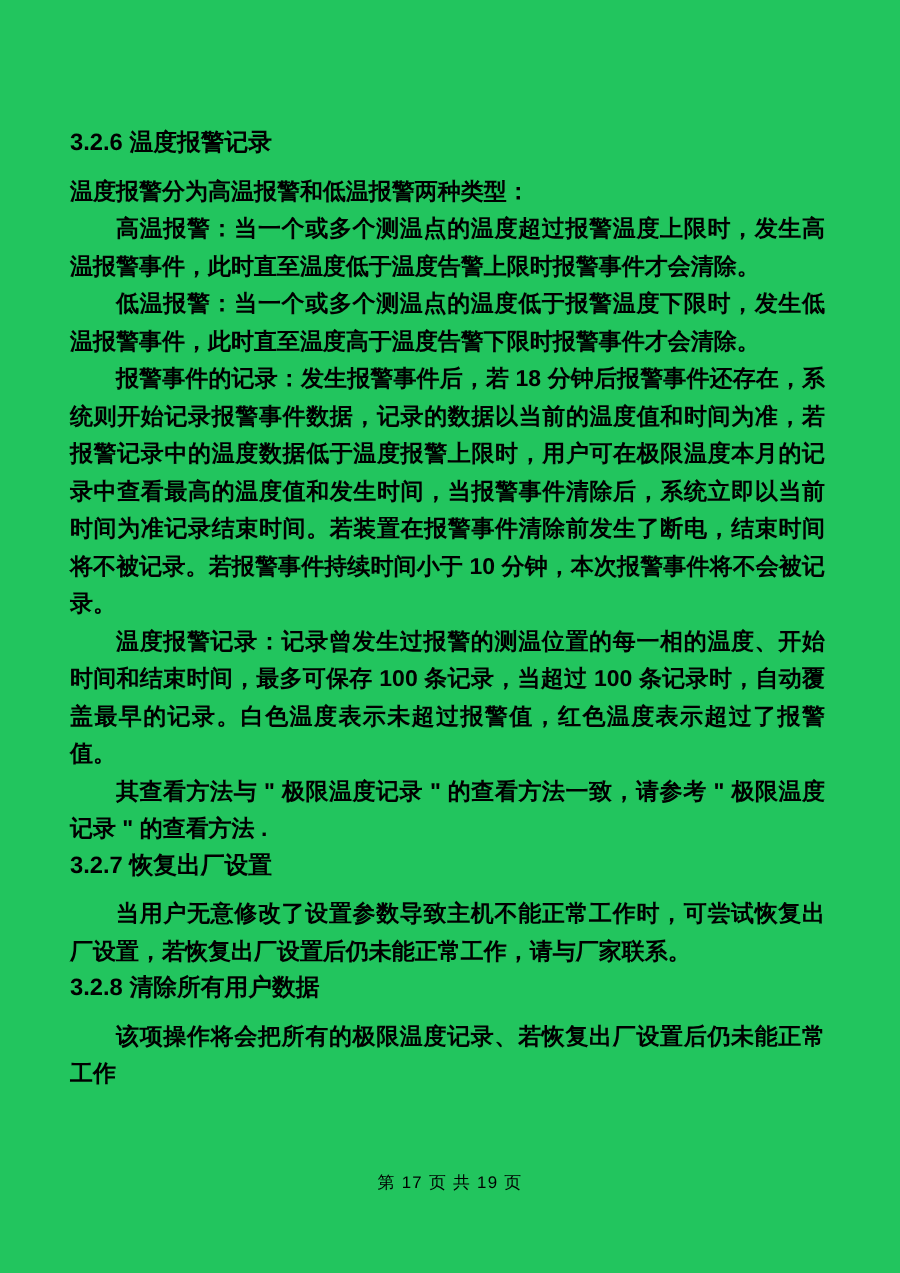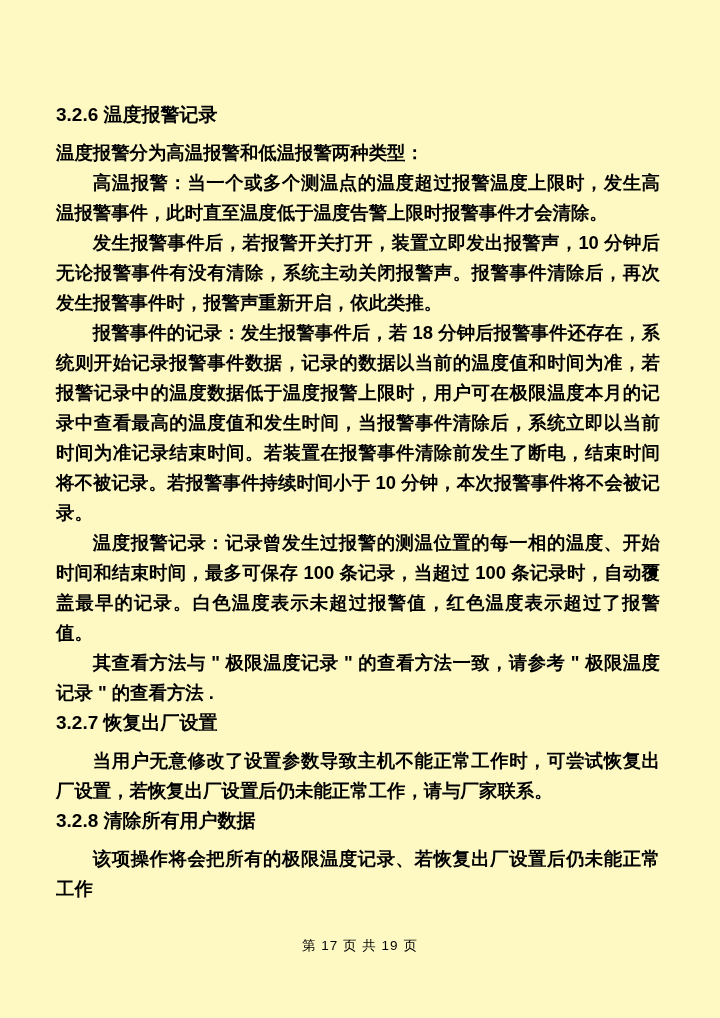--- a/index.html
+++ b/index.html
@@ -4,21 +4,21 @@
 <style>
   html, body {
     margin: 0;
     padding: 0;
     background: #ffffff;
   }
   .page {
     position: relative;
     width: 720px;
     height: 1018px;
-    background: #fef9c3;
+    background: #22c55e;
     overflow: hidden;
     font-family: "Liberation Sans", sans-serif;
     color: #000000;
   }
   .content {
     position: absolute;
     left: 56px;
     top: 100px;
     width: 604px;
     font-size: 18.4px;
@@ -58,21 +58,21 @@
 </head>
 <body>
 
 <div class="page">
   <div class="content">
 
     <section>
       <h2>3.2.6 温度报警记录</h2>
       <p>温度报警分为高温报警和低温报警两种类型：</p>
       <p class="indent">高温报警：当一个或多个测温点的温度超过报警温度上限时，发生高温报警事件，此时直至温度低于温度告警上限时报警事件才会清除。</p>
-      <p class="indent">发生报警事件后，若报警开关打开，装置立即发出报警声，10 分钟后无论报警事件有没有清除，系统主动关闭报警声。报警事件清除后，再次发生报警事件时，报警声重新开启，依此类推。</p>
+      <p class="indent">低温报警：当一个或多个测温点的温度低于报警温度下限时，发生低温报警事件，此时直至温度高于温度告警下限时报警事件才会清除。</p>
       <p class="indent">报警事件的记录：发生报警事件后，若 18 分钟后报警事件还存在，系统则开始记录报警事件数据，记录的数据以当前的温度值和时间为准，若报警记录中的温度数据低于温度报警上限时，用户可在极限温度本月的记录中查看最高的温度值和发生时间，当报警事件清除后，系统立即以当前时间为准记录结束时间。若装置在报警事件清除前发生了断电，结束时间将不被记录。若报警事件持续时间小于 10 分钟，本次报警事件将不会被记录。</p>
       <p class="indent">温度报警记录：记录曾发生过报警的测温位置的每一相的温度、开始时间和结束时间，最多可保存 100 条记录，当超过 100 条记录时，自动覆盖最早的记录。白色温度表示未超过报警值，红色温度表示超过了报警值。</p>
       <p class="indent">其查看方法与 " 极限温度记录 " 的查看方法一致，请参考 " 极限温度记录 " 的查看方法 .</p>
     </section>
 
     <section>
       <h2>3.2.7 恢复出厂设置</h2>
       <p class="indent">当用户无意修改了设置参数导致主机不能正常工作时，可尝试恢复出厂设置，若恢复出厂设置后仍未能正常工作，请与厂家联系。</p>
     </section>
 

